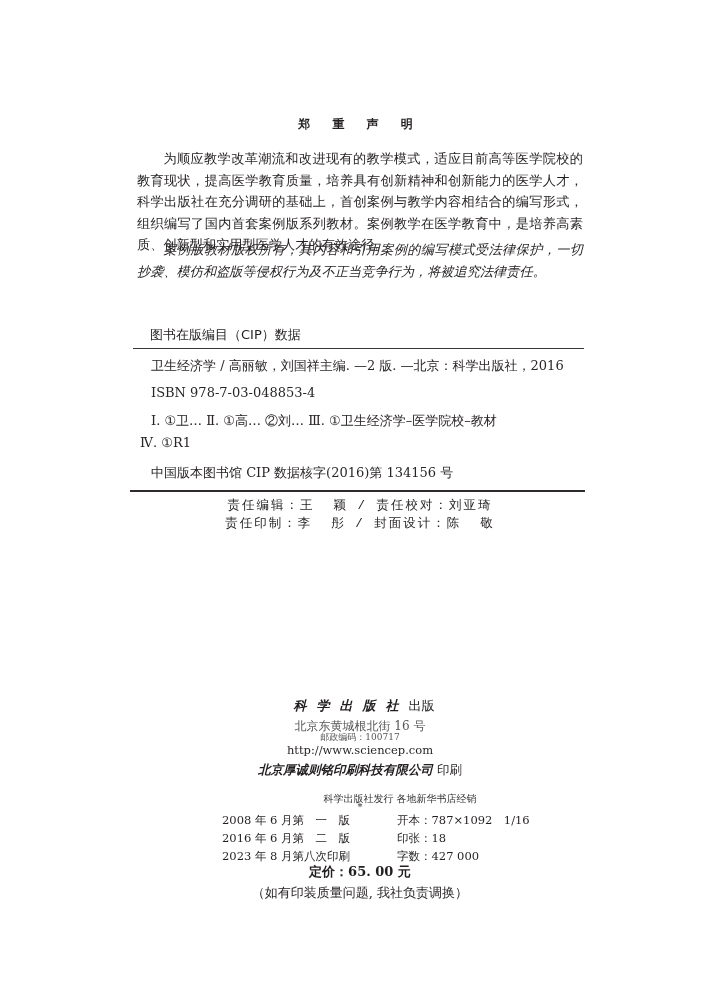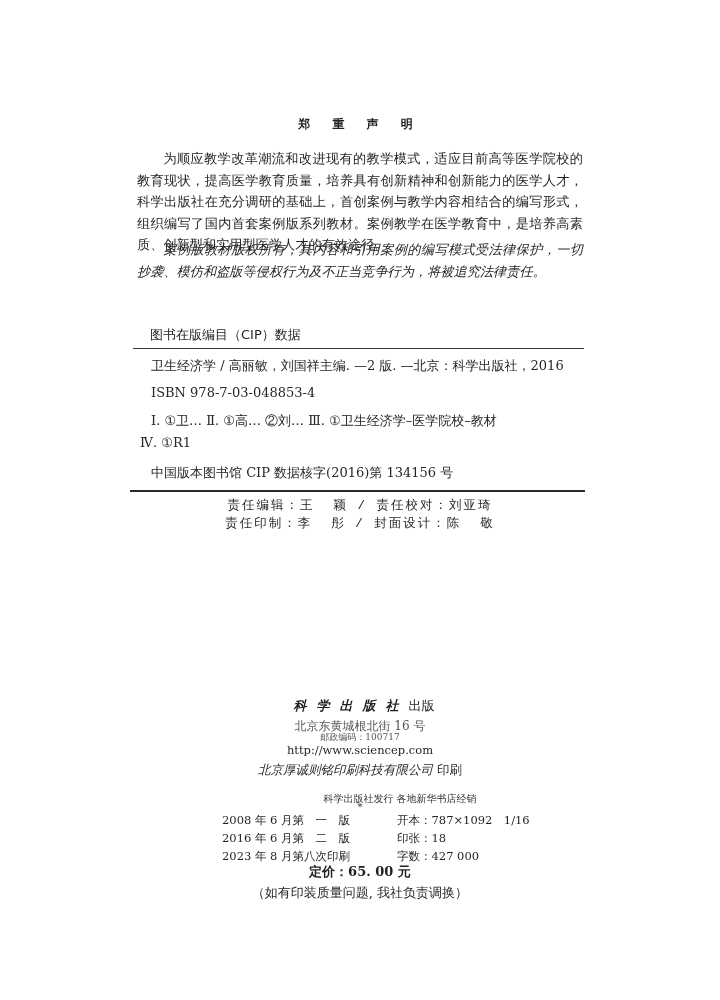--- a/index.html
+++ b/index.html
@@ -107,21 +107,21 @@
       margin-left: 8px;
     }
     .pub-name .suffix {
       font-size: 13px;
       letter-spacing: 0;
     }
     .pub-addr { top: 718px; font-size: 12px; color: #555; }
     .pub-zip { top: 731px; font-size: 9px; color: #555; }
     .pub-url { top: 743px; font-size: 11.5px; }
     .printer { top: 762px; font-size: 12.5px; }
-    .printer .callig { font-weight: normal; font-style: italic; }
+    .printer .callig { font-weight: bold; font-style: italic; }
     .distribution { top: 792px; font-size: 10px; color: #333; margin-left: 40px; }
     .star { top: 801px; font-size: 10px; }
 
     .edition-table {
       position: absolute;
       left: 222px;
       top: 811px;
       font-family: "DejaVu Serif", serif;
       font-size: 11.5px;
       border-collapse: collapse;

